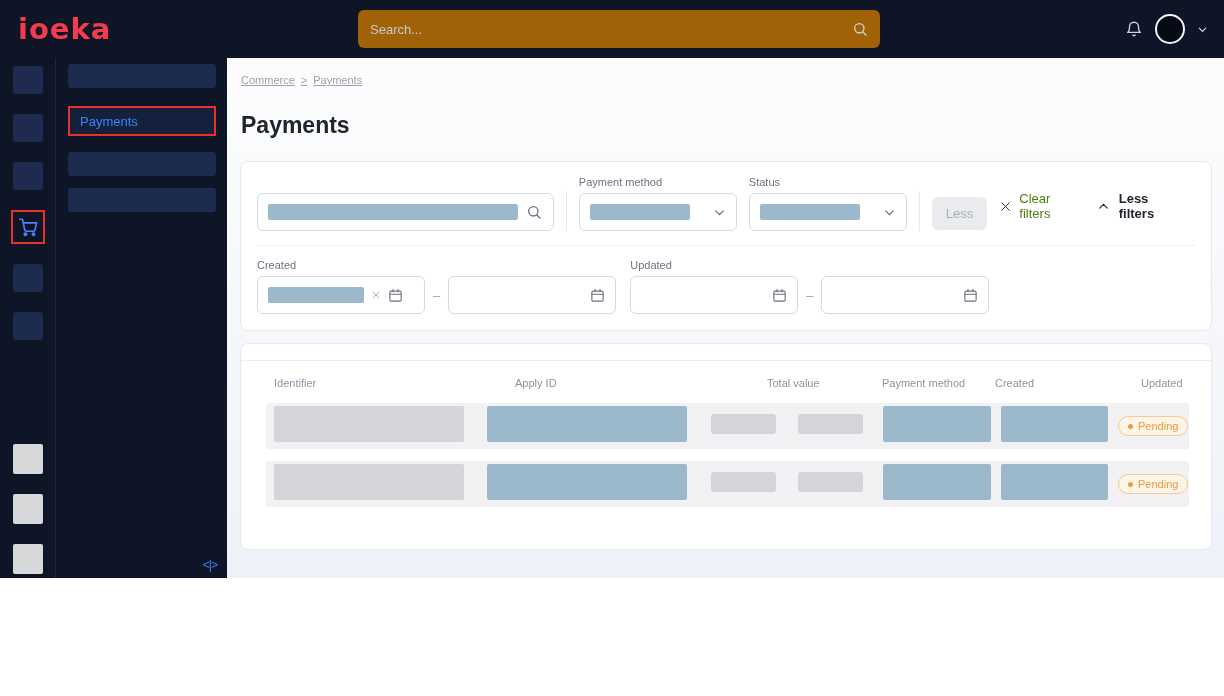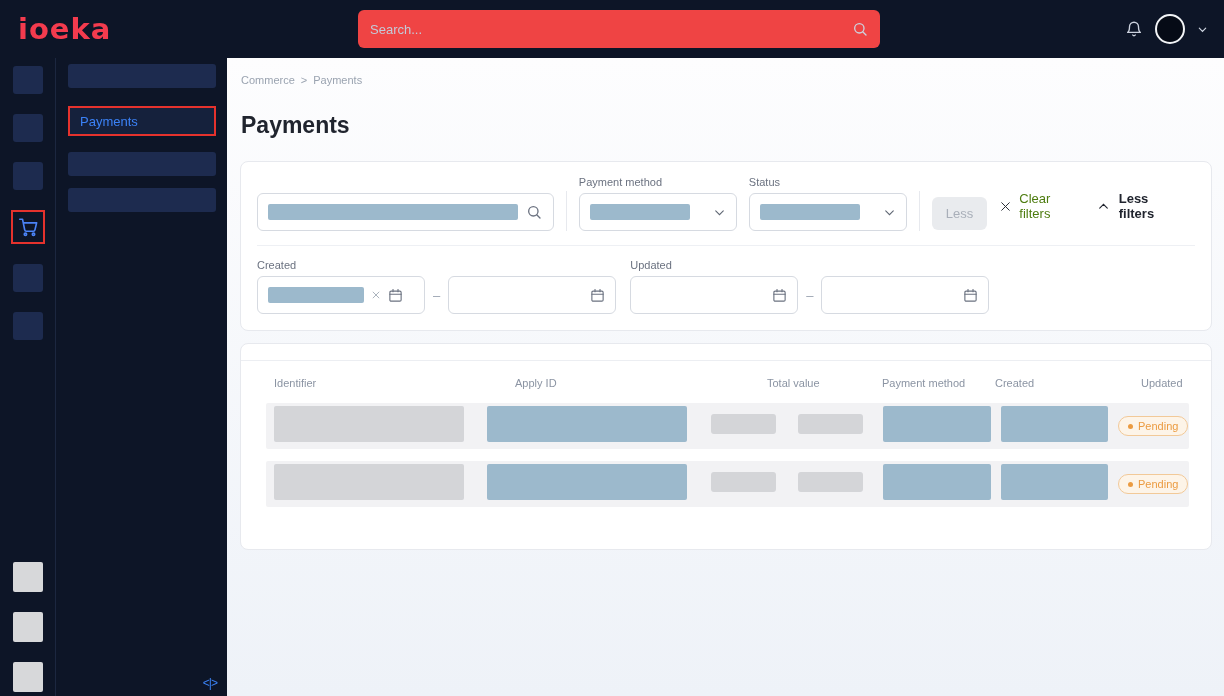--- a/index.html
+++ b/index.html
@@ -1,43 +1,43 @@
 <!DOCTYPE html>
 <html><head>
 <meta charset="utf-8">
 <style>
   * { margin:0; padding:0; box-sizing:border-box; }
   body { width:1224px; height:696px; overflow:hidden; font-family:"Liberation Sans", sans-serif; background:#fff; }
-  .page { position:relative; width:1224px; height:696px; }
+  .page { position:relative; width:1224px; height:578px; }
 
   
   .topbar { position:absolute; top:0; left:0; right:0; height:58px; background:#0d1527; display:flex; align-items:center; z-index:20; }
   .logo { margin-left:18px; font-family:"DejaVu Sans", sans-serif; font-size:29px; font-weight:800; color:#f43b4e; letter-spacing:1px; cursor:pointer; }
-  .search { position:absolute; left:358px; top:10px; width:522px; height:38px; background:#ef4444; border-radius:6px; display:flex; align-items:center; padding:0 12px; }
+  .search { position:absolute; left:358px; top:10px; width:522px; height:38px; background:#a16207; border-radius:6px; display:flex; align-items:center; padding:0 12px; }
   .search input { flex:1; background:transparent; border:none; outline:none; color:#e4e8f0; font-size:13px; font-family:"Liberation Sans", sans-serif; }
   .search input::placeholder { color:#c3cad8; }
   .topbar-right { margin-left:auto; display:flex; align-items:center; gap:12px; margin-right:16px; }
   .avatar { width:30px; height:30px; border-radius:50%; background:#060b16; border:2px solid #f2f4f7; }
 
   
   .rail { position:absolute; top:58px; left:0; width:55px; bottom:0; background:#0d1527; display:flex; flex-direction:column; align-items:center; padding:8px 0 4px; gap:20px; }
   .rail-block { width:30px; height:28px; background:#1d2b4f; border-radius:3px; cursor:pointer; }
   .rail-active { width:34px; height:34px; border:2px solid #e5322d; display:flex; align-items:center; justify-content:center; cursor:pointer; }
   .rail-gray { width:30px; height:30px; background:#d7d8da; border-radius:2px; cursor:pointer; }
   .rail-spacer { margin-top:auto; }
 
   
   .submenu { position:absolute; top:58px; left:55px; width:172px; bottom:0; background:#0d1527; border-left:1px solid #1c2740; }
   .menu-block { width:148px; height:24px; background:#1d2b4f; border-radius:3px; margin-left:12px; cursor:pointer; }
   .menu-active { width:148px; height:30px; border:2px solid #e5322d; background:#15213c; color:#3b82f6; font-size:13px; display:flex; align-items:center; padding-left:10px; margin-left:12px; cursor:pointer; }
   .collapse { position:absolute; bottom:6px; right:10px; color:#3b82f6; font-size:12px; letter-spacing:-1px; cursor:pointer; }
 
   
   .main { position:absolute; top:58px; left:227px; right:0; bottom:0; background:linear-gradient(180deg,#fdfdfe 0%, #eef2f8 100%); overflow:hidden; }
-  .breadcrumb { padding:16px 4px 0 14px; font-size:11px; color:#9aa3b0; display:flex; align-items:center; gap:6px; }
+  .breadcrumb { padding:16px 4px 0 14px; font-size:11px; color:#9aa3b0; display:flex; align-items:center; gap:6px;text-decoration:underline; }
   .breadcrumb .crumb { cursor:pointer; }
   .page-title { margin:26px 0 0 14px; font-size:23px; font-weight:700; color:#20242e; }
 
   
   .filter-card { margin:22px 12px 0 13px; background:#fff; border:1px solid #e7e9ee; border-radius:8px; padding:14px 16px 16px; }
   .f-row1 { display:flex; align-items:flex-end; gap:12px; }
   .f-group { display:flex; flex-direction:column; }
   .f-label { font-size:11px; color:#6b7280; margin-bottom:5px; }
   .f-search { width:298px; height:38px; border:1px solid #d6dae1; border-radius:6px; display:flex; align-items:center; padding:0 10px; gap:8px; cursor:text; }
   .f-select { width:158px; height:38px; border:1px solid #d6dae1; border-radius:6px; display:flex; align-items:center; justify-content:space-between; padding:0 10px; cursor:pointer; }

